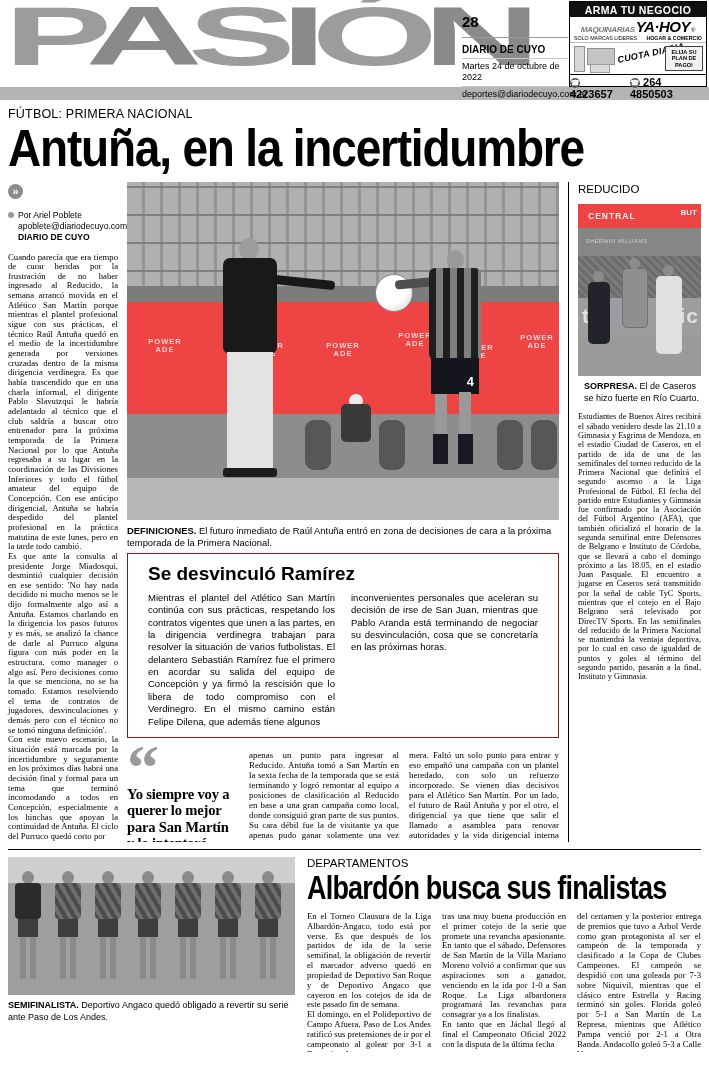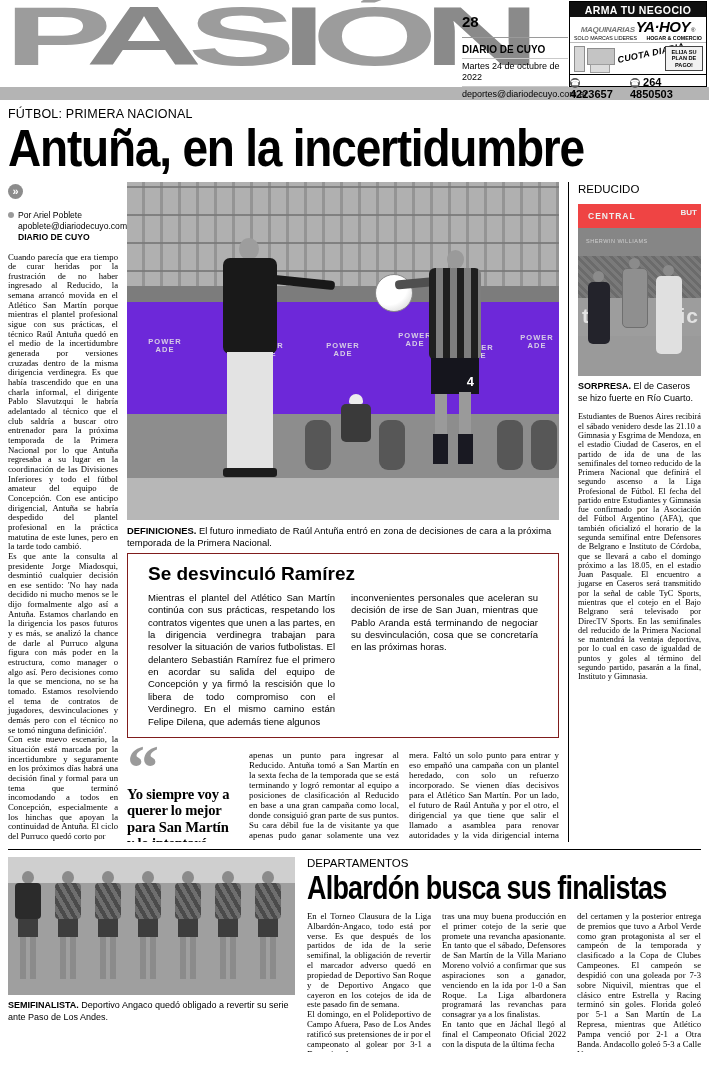--- a/index.html
+++ b/index.html
@@ -51,21 +51,21 @@
   .byline b{display:block;}
   .serif{font-family:"Liberation Serif","DejaVu Serif",serif;}
   .bodytext{margin-top:9px;font-size:8.7px;line-height:1.11;text-align:justify;}
   .bodytext p{margin:0;}
   
   .mainphoto{position:relative;width:432px;height:338px;background:#bdbdbd;overflow:hidden;}
   .mp-seats{position:absolute;left:0;top:0;width:100%;height:118px;
       background-image:repeating-linear-gradient(0deg,rgba(120,120,120,.85) 0 2px,transparent 2px 28px),
       repeating-linear-gradient(90deg,#b0b0b0 0 15px,#949494 15px 18px);}
   .mp-beam{position:absolute;left:0;top:104px;width:100%;height:16px;background:#7c7c7c;}
-  .mp-back{position:absolute;left:0;top:120px;width:100%;height:112px;background:#6d28d9;}
+  .mp-back{position:absolute;left:0;top:120px;width:100%;height:112px;background:#ef4444;}
   .mp-brand{position:absolute;color:#e8e8e8;font-weight:bold;font-size:7.5px;letter-spacing:1px;opacity:.85;text-align:center;line-height:1.1;width:40px;}
   .mp-bench{position:absolute;left:0;top:232px;width:100%;height:64px;background:#8d8d8d;}
   .mp-seat{position:absolute;top:6px;width:26px;height:50px;border-radius:9px;background:#575757;}
   .mp-ground{position:absolute;left:0;top:296px;width:100%;height:42px;background:#b7b7b7;}
   .coach-head{position:absolute;left:112px;top:56px;width:20px;height:22px;border-radius:50%;background:#9d9d9d;}
   .coach-torso{position:absolute;left:96px;top:76px;width:54px;height:96px;border-radius:7px;background:#191919;}
   .coach-arm{position:absolute;left:146px;top:96px;width:62px;height:9px;background:#191919;transform:rotate(6deg);border-radius:4px;}
   .coach-legs{position:absolute;left:100px;top:170px;width:46px;height:118px;background:#e3e3e3;}
   .coach-shoes{position:absolute;left:96px;top:286px;width:54px;height:9px;background:#1c1c1c;border-radius:3px;}
   .sit-head{position:absolute;left:222px;top:212px;width:14px;height:10px;border-radius:7px 7px 2px 2px;background:#ededed;}
@@ -107,21 +107,21 @@
   .rp-board{position:absolute;left:0;top:94px;width:100%;height:38px;background:#9d9d9d;color:#e2e2e2;
       font-weight:bold;font-size:21px;letter-spacing:1px;}
   .rp-te{position:absolute;left:4px;top:6px;}
   .rp-tric{position:absolute;right:2px;top:6px;}
   .rp-grass{position:absolute;left:0;top:132px;width:100%;height:40px;background:#9a9a9a;}
   .rp-fig{position:absolute;border-radius:5px;}
   .rp-f1{left:10px;top:78px;width:22px;height:62px;background:#23232b;}
   .rp-f2{left:44px;top:64px;width:24px;height:58px;background:#8f8f8f;border:1px solid #6f6f6f;}
   .rp-f3{left:78px;top:72px;width:26px;height:78px;background:#e0e0e0;}
   .rp-head{position:absolute;width:11px;height:11px;border-radius:50%;background:#8b8b8b;}
-  .rail-caption{font-size:9px;line-height:1.3;margin-top:5px;}
+  .rail-caption{font-size:9px;line-height:1.3;margin-top:5px;margin-left:6px;}
   .rail-body{font-size:8.3px;line-height:1.12;text-align:justify;margin-top:8px;}
   .rail-body p{margin:0;}
   
   .bottom{border-top:1px solid #000;margin:7px 8px 0;padding-top:7px;display:grid;grid-template-columns:287px 1fr;column-gap:12px;}
   .teamphoto{position:relative;width:287px;height:138px;background:#9f9f9f;overflow:hidden;}
   .tp-sky{position:absolute;left:0;top:0;width:100%;height:26px;background:#cfcfcf;}
   .tp-row{position:absolute;left:6px;top:14px;display:flex;gap:12px;}
   .tp-fig{position:relative;width:28px;height:120px;}
   .tp-head{position:absolute;left:8px;top:0;width:12px;height:13px;border-radius:50%;background:#8b8b8b;}
   .tp-shirt{position:absolute;left:1px;top:12px;width:26px;height:36px;border-radius:4px;

